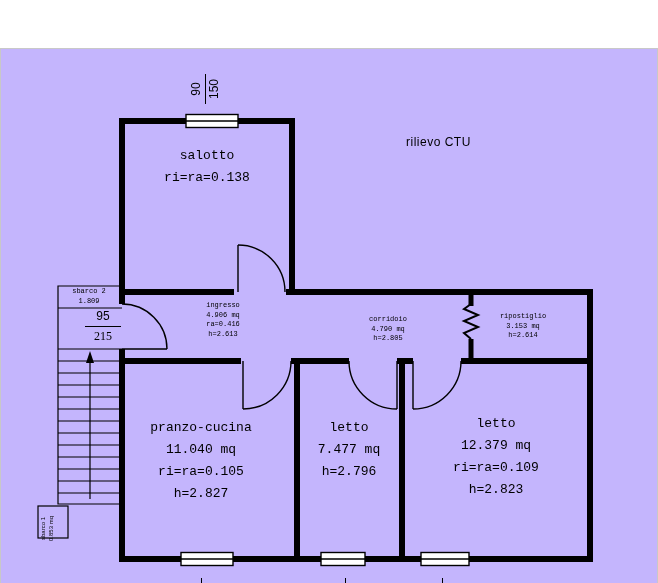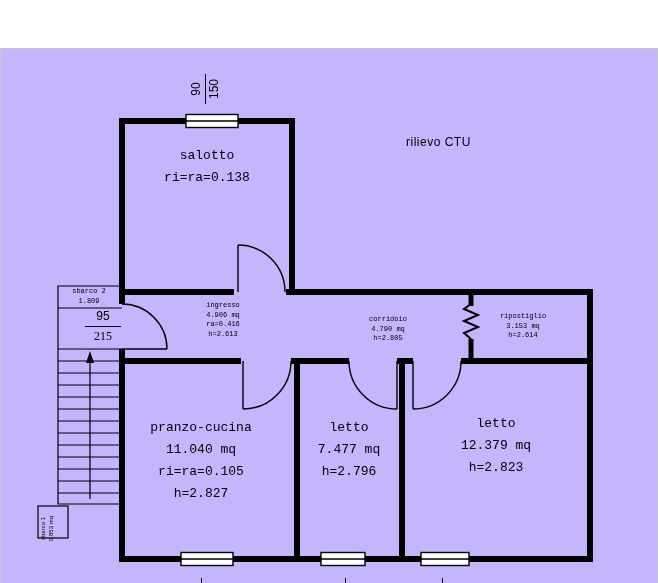--- a/index.html
+++ b/index.html
@@ -131,20 +131,21 @@
 
   <div class="lbl lbl-lg" style="left:300px; top:368px; width:96px;">
     <span class="line">letto</span>
     <span class="line">7.477 mq</span>
     <span class="line">h=2.796</span>
   </div>
 
   <div class="lbl lbl-lg" style="left:415px; top:364px; width:160px;">
     <span class="line">letto</span>
     <span class="line">12.379 mq</span>
+    <span class="line">ri=ra=0.109</span>
     <span class="line">h=2.823</span>
   </div>
 
   <div class="lbl lbl-sm" style="left:58px; top:238px; width:60px;">
     <span class="line">sbarco 2</span>
     <span class="line">1.809</span>
   </div>
 
   <div class="sbarco1" style="left:16px; top:472px;">
     <span class="line">sbarco 1</span>

